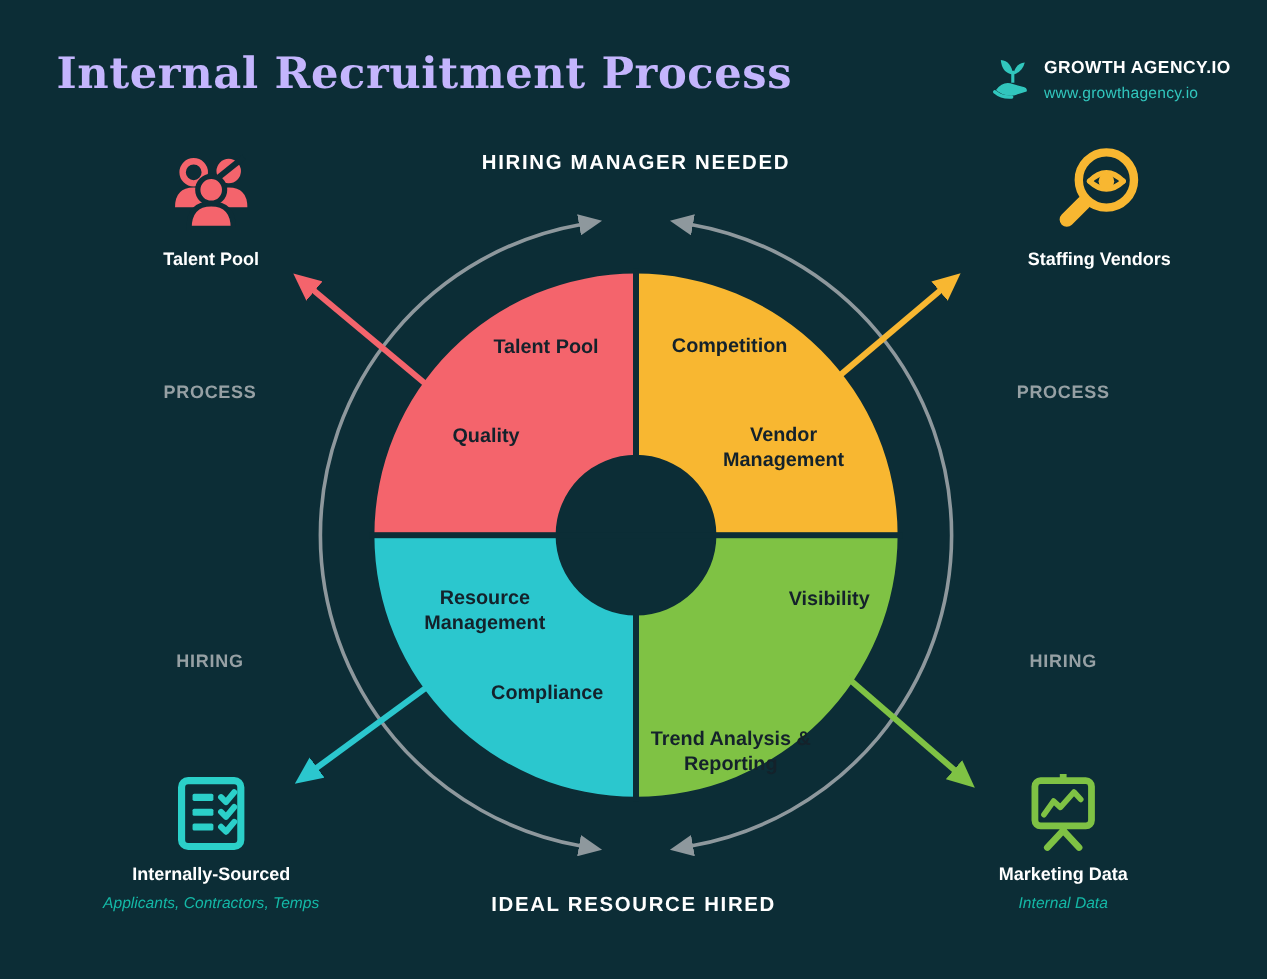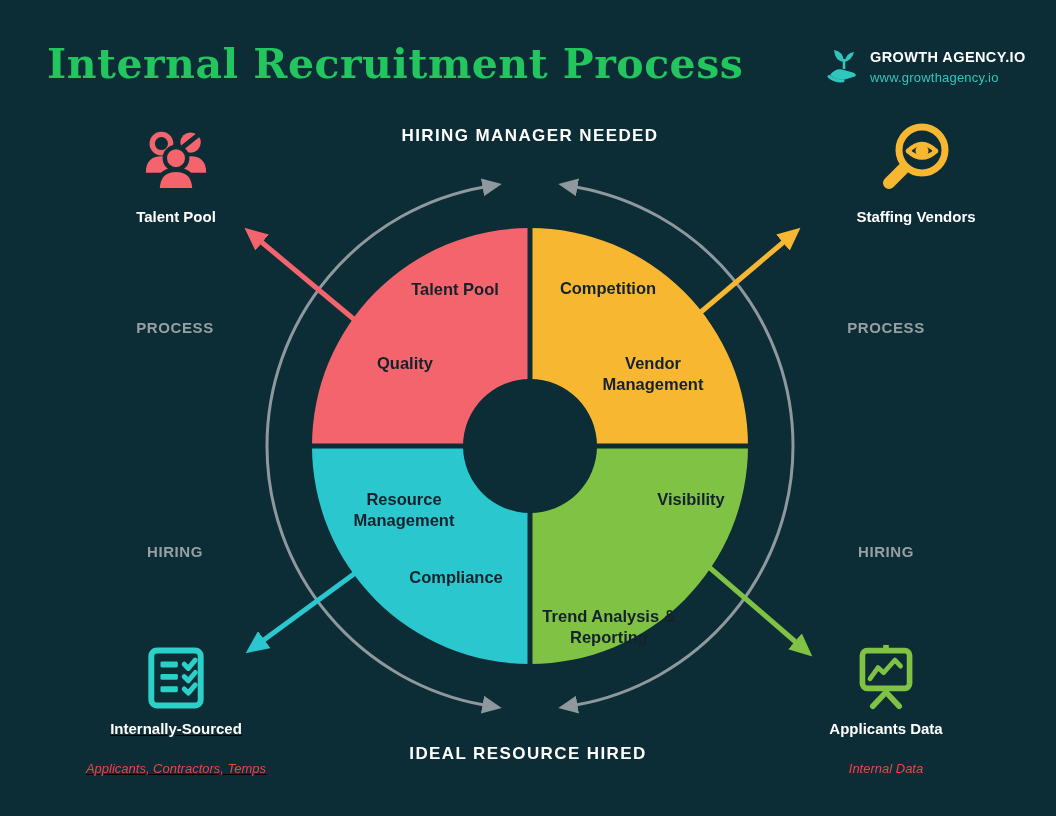--- a/index.html
+++ b/index.html
@@ -8,22 +8,22 @@
     background:#0C2D36;
     font-family:"Liberation Sans","DejaVu Sans",sans-serif;
     overflow:hidden;
   }
   .canvas{position:relative;width:1056px;height:816px;background:#0C2D36;}
 
   
   .title{
     position:absolute;left:47px;top:40px;
     font-family:"DejaVu Serif","Liberation Serif",serif;
-    font-weight:700;font-size:41px;line-height:1.2;
-    color:#22c55e;letter-spacing:0.5px;margin:0;
+    font-weight:700;font-size:36px;line-height:1.2;
+    color:#c4b5fd;letter-spacing:0.5px;margin:0;
   }
   .brand{position:absolute;left:826px;top:42px;display:flex;align-items:flex-end;}
   .brand-texts{margin-left:8px;display:flex;flex-direction:column;}
   .brand-name{color:#FFFFFF;font-weight:700;font-size:14.5px;letter-spacing:0.4px;line-height:1.2;margin-top:7px;}
   .brand-url{color:#31C6BD;font-size:13px;margin-top:4px;letter-spacing:0.2px;}
 
   
   .flow-label{
     position:absolute;transform:translate(-50%,0);
     color:#FFFFFF;font-weight:700;font-size:17px;letter-spacing:1.4px;
@@ -35,24 +35,24 @@
   
   .side-label{
     position:absolute;transform:translate(-50%,-50%);
     color:#96A0A4;font-weight:700;font-size:15px;
     letter-spacing:0.6px;white-space:nowrap;
   }
 
   
   .corner{position:absolute;display:flex;flex-direction:column;align-items:center;}
   .corner-label{color:#FFFFFF;font-weight:700;font-size:15px;margin-top:10px;white-space:nowrap;}
-  .corner-sub{color:#ef4444;font-style:italic;font-size:13px;margin-top:24px;white-space:nowrap;}
+  .corner-sub{color:#14b8a6;font-style:italic;font-size:13px;margin-top:8px;white-space:nowrap;}
   .c-tl{left:96px;top:128px;width:160px;}
   .c-tr{left:836px;top:122px;width:160px;}
-  .c-bl{left:76px;top:646px;width:200px;text-decoration:underline;}
+  .c-bl{left:76px;top:646px;width:200px;}
   .c-br{left:796px;top:644px;width:180px;}
 
   
   .q-label{
     position:absolute;transform:translate(-50%,-50%);
     color:#14222B;font-weight:700;font-size:16.5px;line-height:1.3;
     text-align:center;
   }
   svg{display:block;}
   .diagram-svg{position:absolute;left:0;top:0;}
@@ -181,17 +181,17 @@
     <span>
       <svg width="70" height="66" viewBox="0 0 72 70">
         <line x1="36" y1="1" x2="36" y2="8" stroke="#7FC244" stroke-width="6"></line>
         <rect x="11" y="7" width="50" height="40" rx="5" fill="none" stroke="#7FC244" stroke-width="6"></rect>
         <polyline points="19,37 27.5,25 33.5,30.5 45.5,17 51.5,23.5" fill="none" stroke="#7FC244" stroke-width="5" stroke-linecap="round" stroke-linejoin="round"></polyline>
         <line x1="36" y1="47" x2="36" y2="53" stroke="#7FC244" stroke-width="6"></line>
         <line x1="36" y1="51" x2="22" y2="66" stroke="#7FC244" stroke-width="6" stroke-linecap="round"></line>
         <line x1="36" y1="51" x2="50" y2="66" stroke="#7FC244" stroke-width="6" stroke-linecap="round"></line>
       </svg>
     </span>
-    <span class="corner-label">Applicants Data</span>
+    <span class="corner-label">Marketing Data</span>
     <span class="corner-sub">Internal Data</span>
   </div>
 
 </div>
 
 </body></html>

